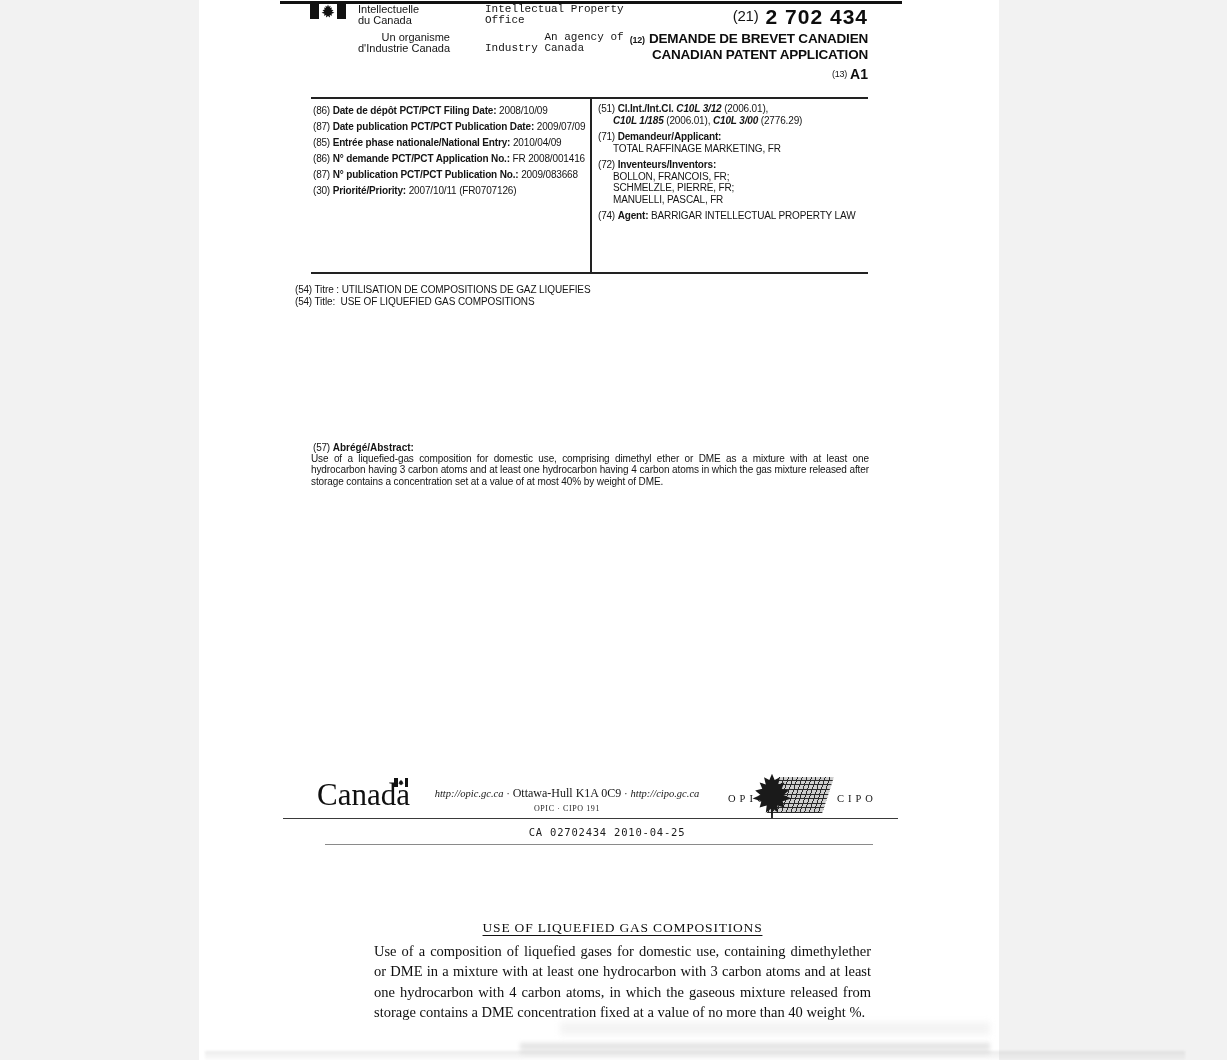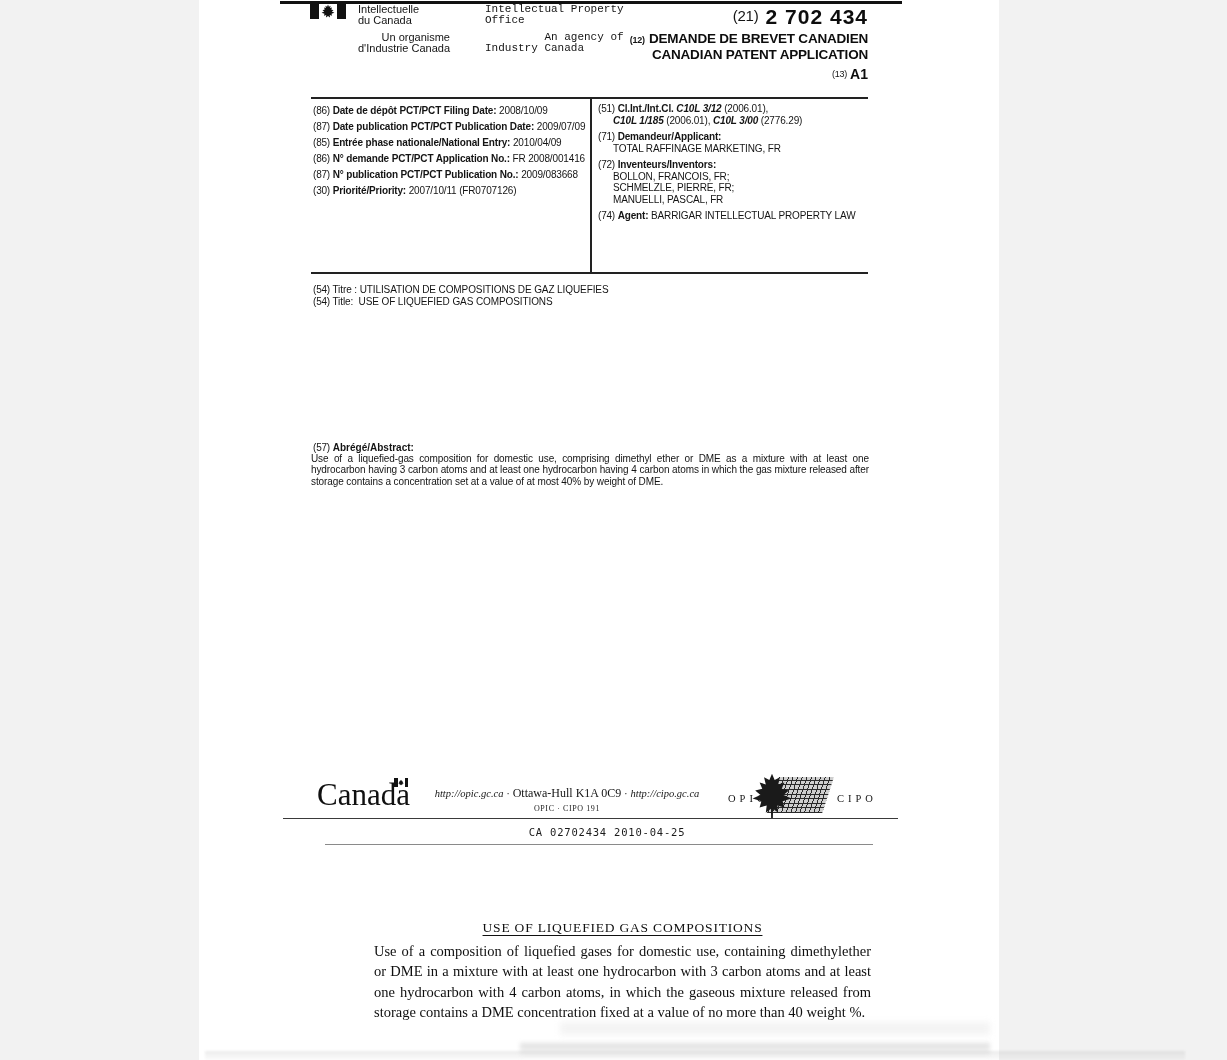--- a/index.html
+++ b/index.html
@@ -38,21 +38,21 @@
   .brow { line-height:16px; padding-left:15px; text-indent:-15px; white-space:nowrap; }
   .brow b { font-weight:bold; }
 
   .bib-right { left:399px; top:103px; width:268px; font-size:10px; letter-spacing:-0.15px; color:#141414; }
   .grp { margin-bottom:5px; }
   .grp .lead { padding-left:15px; text-indent:-15px; line-height:11.5px; }
   .grp .cont { padding-left:15px; line-height:11.5px; }
   .cls { font-weight:bold; font-style:italic; }
 
   
-  .title-block { left:114px; top:284px; font-size:10px; line-height:11.5px; letter-spacing:-0.1px; color:#141414; }
+  .title-block { left:96px; top:284px; font-size:10px; line-height:11.5px; letter-spacing:-0.1px; color:#141414; }
   .abstract-label { left:114px; top:442px; font-size:10px; color:#141414; }
   .abstract-text { left:112px; top:453px; width:558px; font-size:10px; line-height:11.3px;
                    text-align:justify; letter-spacing:-0.1px; color:#141414; }
 
   
   .wordmark { left:118px; top:779px; font-family:"Liberation Serif", serif; font-size:31px; line-height:32px; color:#101010; }
   .wordmark .mini-flag { position:absolute; left:77px; top:-1px; width:14px; height:9px; }
   .mini-flag .bar { position:absolute; top:0; width:3.5px; height:9px; background:#111; }
   .mini-flag .bar.l { left:0; } .mini-flag .bar.r { right:0; }
   .mini-flag svg { position:absolute; left:4px; top:0.5px; }

